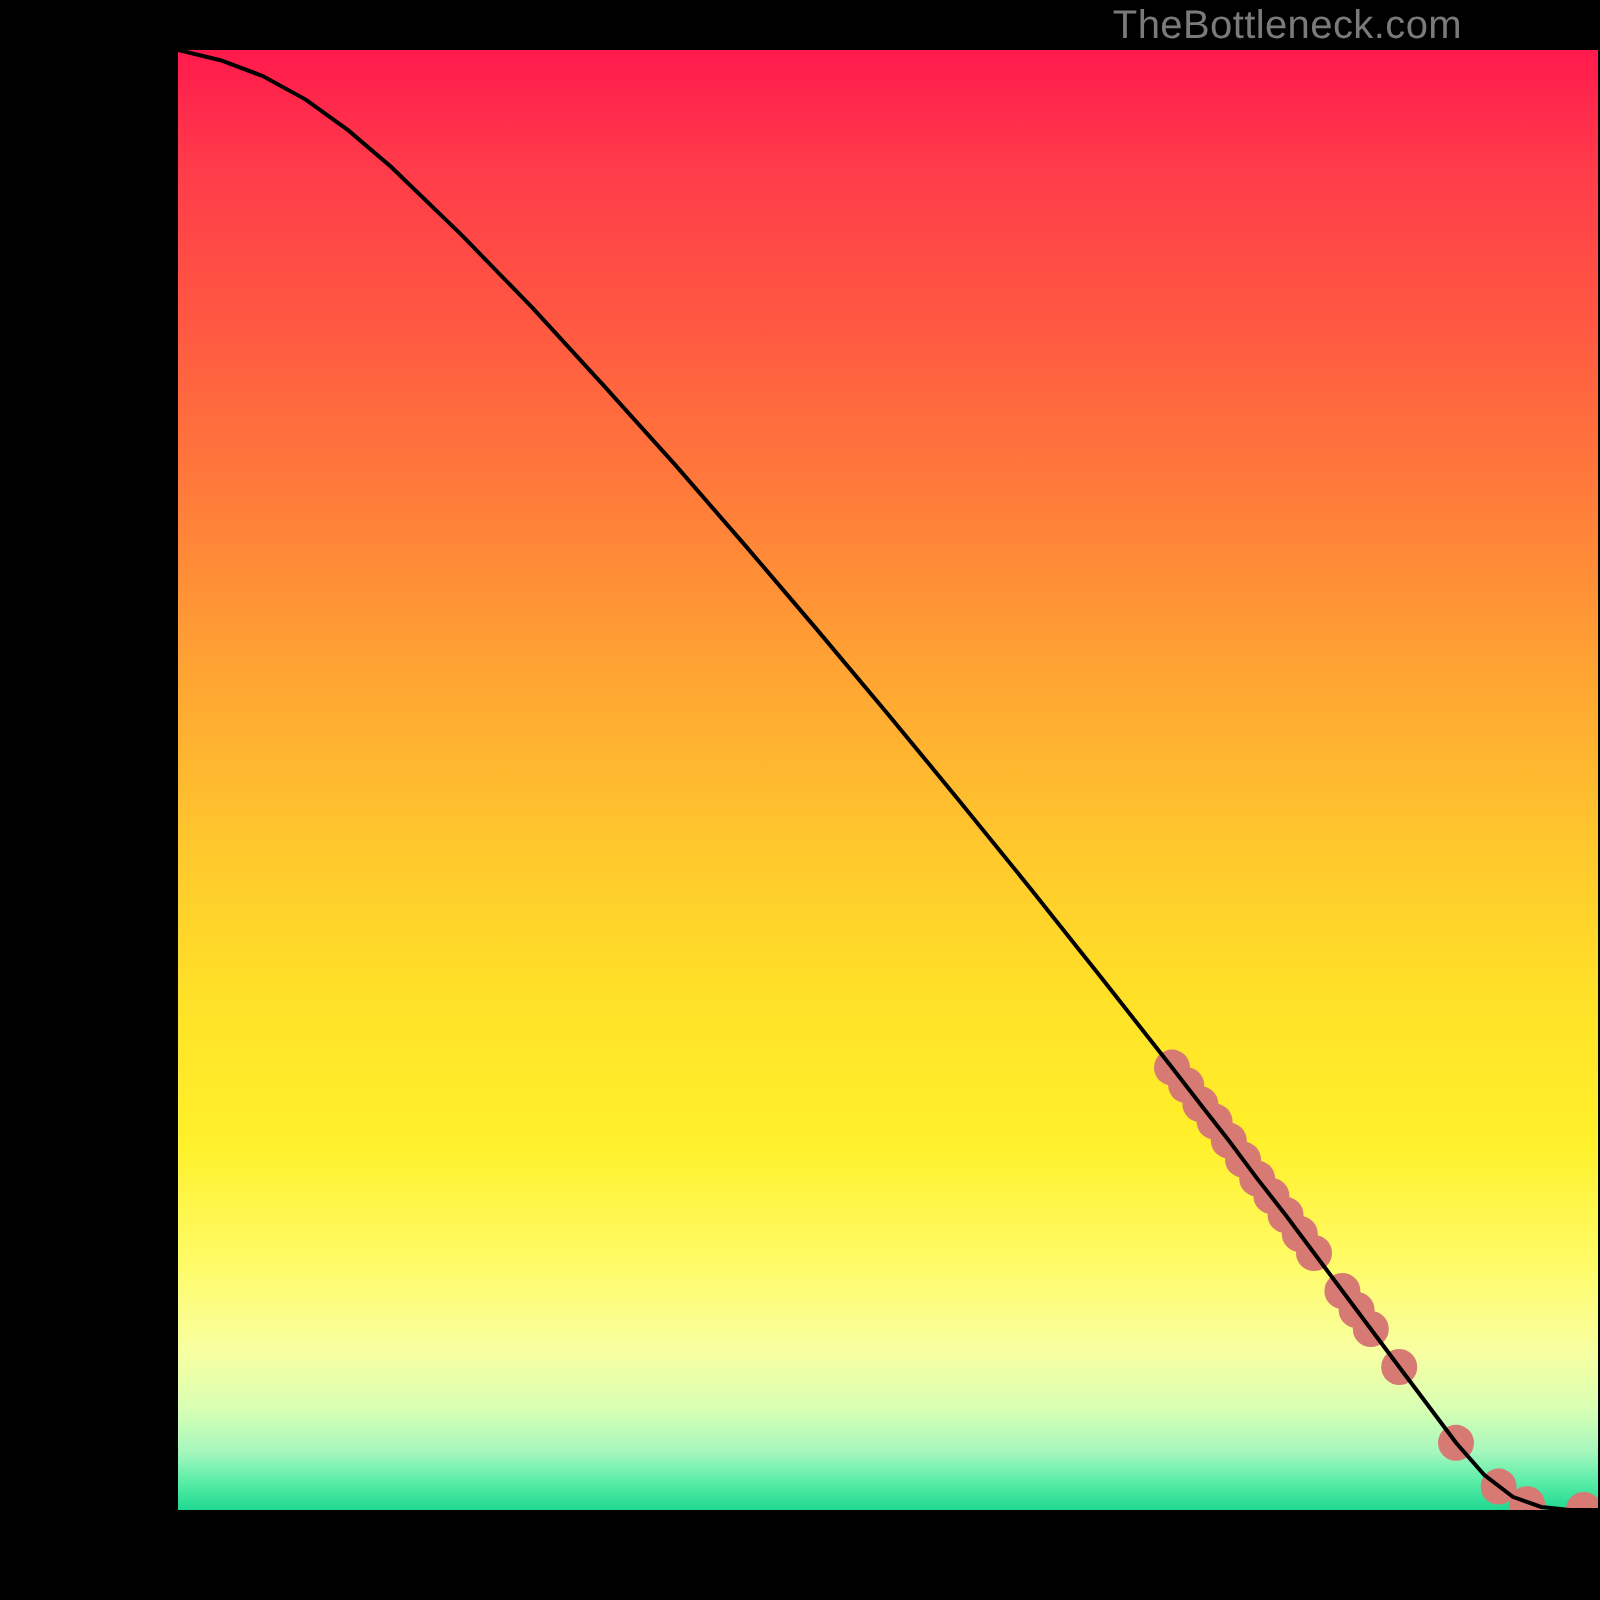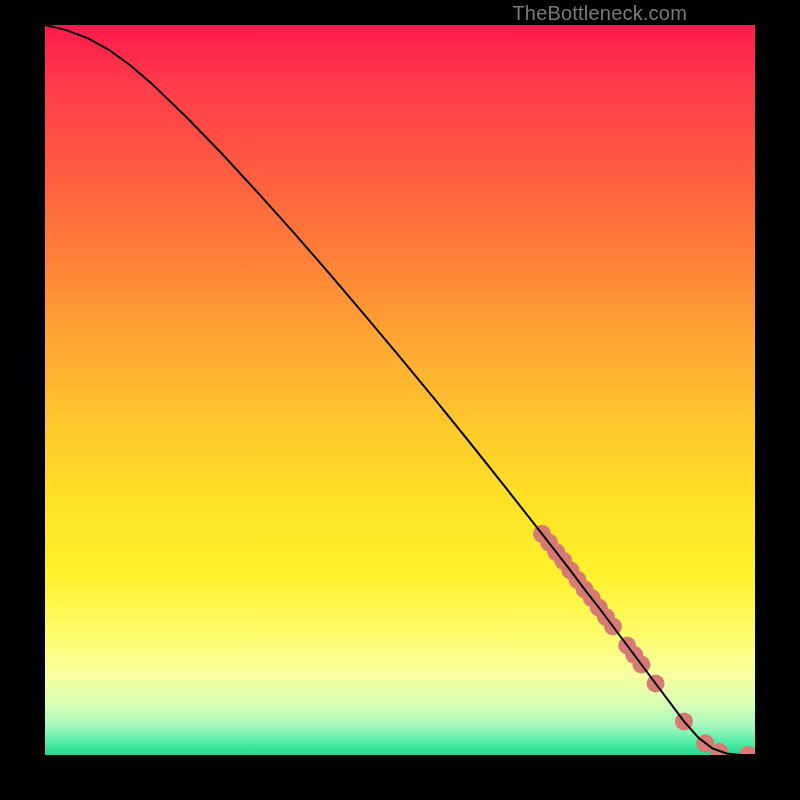--- a/index.html
+++ b/index.html
@@ -8,20 +8,21 @@
     width: 800px;
     height: 800px;
     background: #000;
     overflow: hidden;
   }
   .stage {
     position: relative;
     width: 732px;
     height: 800px;
     background: #000;
+    margin-left: 44px;
   }
   .plot-area {
     position: absolute;
     left: 45px;
     top: 25px;
     width: 710px;
     height: 730px;
   }
   .gradient-bg {
     position: absolute;

